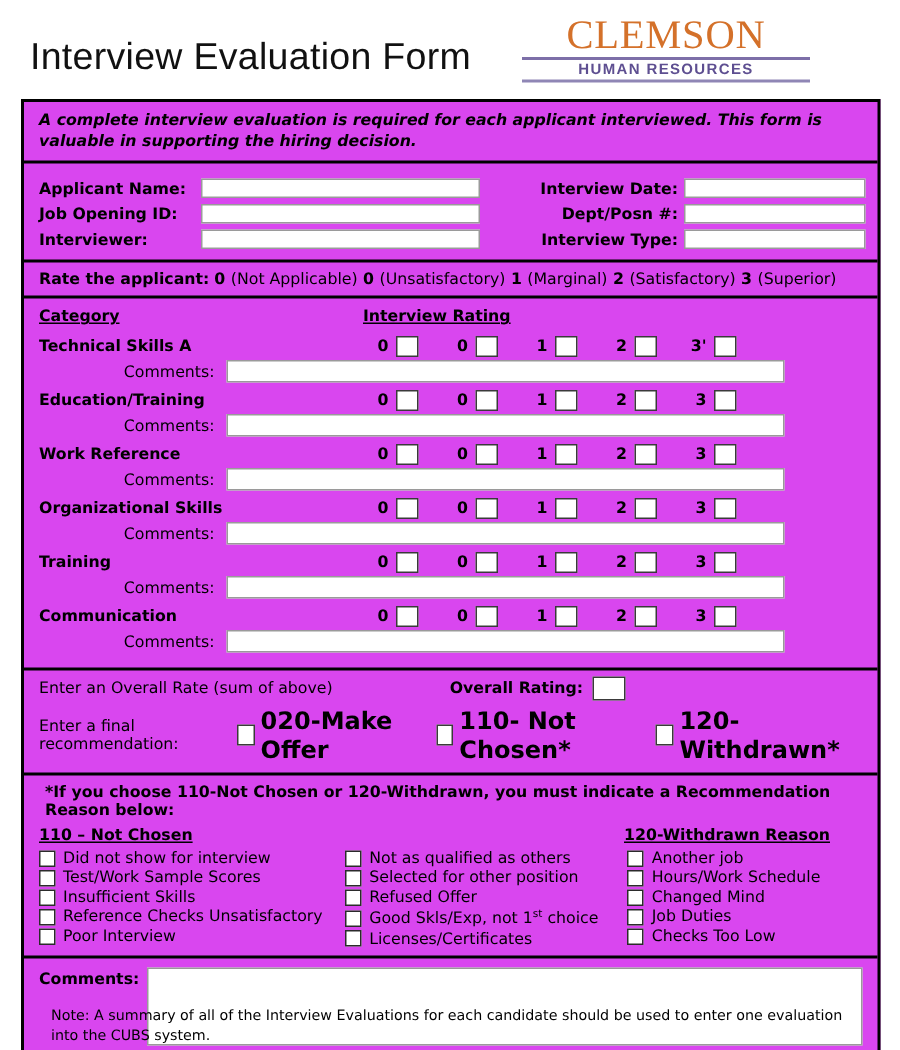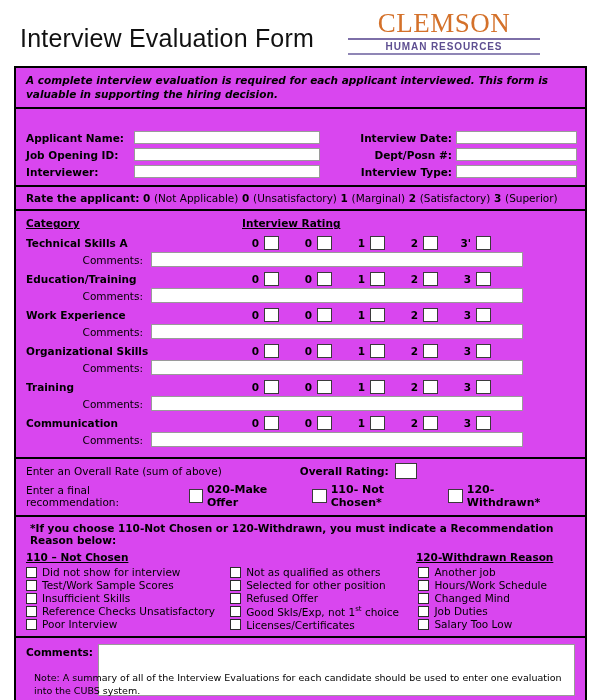--- a/index.html
+++ b/index.html
@@ -44,21 +44,21 @@
   .band:last-child { border-bottom: none; }
 
   
   .intro {
     padding: 5px 8px 6px 10px;
     font-size: 10.5px; font-weight: bold; font-style: italic;
     line-height: 1.35;
   }
 
   
-  .info { padding: 22px 8px 6px 10px; }
+  .info { padding: 10px 8px 6px 10px; }
   .info-row { display: flex; align-items: center; margin-bottom: 4px; }
   .info-row:last-child { margin-bottom: 1px; }
   .lbl { font-size: 10.5px; font-weight: bold; white-space: nowrap; }
   .lbl-left { width: 108px; }
   .lbl-right { width: 118px; text-align: right; padding-right: 4px; }
   .tbox {
     height: 13px; border: 1px solid #9a9a9a; background: #fff;
   }
   .tbox-left { width: 186px; }
   .tbox-right { flex: 1; }
@@ -94,21 +94,21 @@
   
   .overall { padding: 4px 8px 5px 10px; }
   .ov-row { display: flex; align-items: center; margin-bottom: 4px; font-size: 10.5px; }
   .ov-row:last-child { margin-bottom: 1px; }
   .ov-text { }
   .ov-strong { font-weight: bold; margin-left: 78px; }
   .ov-box { width: 22px; height: 16px; border: 1.4px solid #3a3a3a; margin-left: 6px; background:#fff; }
   .rec-lbl { margin-right: 8px; }
   .rec-item { display: flex; align-items: center; margin-right: 14px; }
   .rec-item .cb { margin-right: 4px; }
-  .rec-item span { font-size: 11px; font-weight: bold; }
+  .rec-item span { font-size: 16px; font-weight: bold; }
 
   
   .reasons { padding: 4px 8px 4px 10px; }
   .warn { font-size: 10.5px; font-weight: bold; margin: 1px 0 5px 4px; }
   .rsn-heads { display: flex; margin-bottom: 3px; }
   .rsn-heads .h1 { width: 390px; font-size: 10.5px; font-weight: bold; text-decoration: underline; }
   .rsn-heads .h2 { font-size: 10.5px; font-weight: bold; text-decoration: underline; }
   .rsn-cols { display: flex; }
   .col-a { width: 206px; }
   .col-b { width: 190px; }
@@ -239,21 +239,21 @@
                 <span class="num">3</span>
                 <span class="cb"></span>
               </div>
             </div>
           </div>
           <div class="cmt-row">
             <div class="cmt-lbl">Comments:</div>
             <div class="cmt-box"></div>
           </div>
           <div class="cat-row">
-            <div class="cat-name">Work Experience</div>
+            <div class="cat-name">Work Reference</div>
             <div class="opts">
               <div class="opt">
                 <span class="num">0</span>
                 <span class="cb"></span>
               </div>
               <div class="opt">
                 <span class="num">0</span>
                 <span class="cb"></span>
               </div>
               <div class="opt">
@@ -452,21 +452,21 @@
             <div class="rsn">
               <span class="cbs"></span>
               <span>Changed Mind</span>
             </div>
             <div class="rsn">
               <span class="cbs"></span>
               <span>Job Duties</span>
             </div>
             <div class="rsn">
               <span class="cbs"></span>
-              <span>Salary Too Low</span>
+              <span>Checks Too Low</span>
             </div>
           </div>
       </div>
     </div>
 
     <div class="band fin">
       <div class="fin-lbl">Comments:</div>
       <div class="fin-box"></div>
     </div>
 

